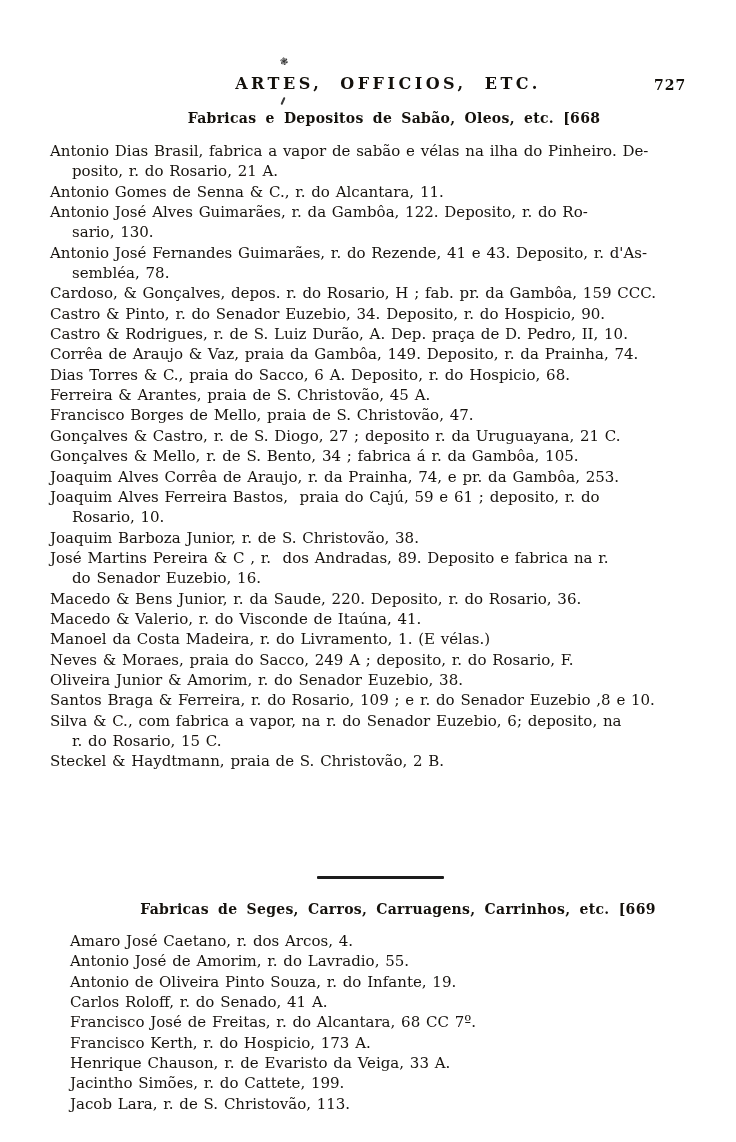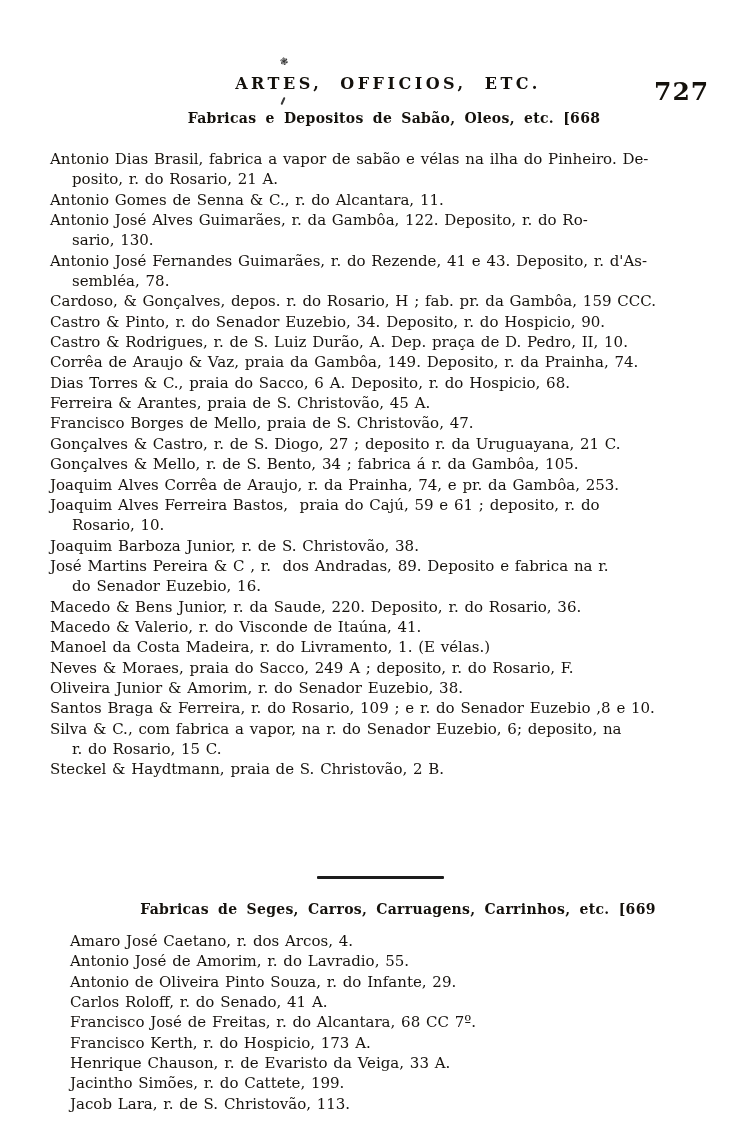--- a/index.html
+++ b/index.html
@@ -20,36 +20,36 @@
   }
 
   .running-title {
     position:absolute; top:74px; left:0; width:736px; text-align:center;
     transform:translateX(20px);
     font-weight:bold; font-size:16px; letter-spacing:3.5px; word-spacing:9px;
     color:#14110c;
   }
   .page-number {
     position:absolute; top:77px; left:654px;
-    font-weight:bold; font-size:25px; letter-spacing:1px; color:#14110c;
+    font-weight:bold; font-size:14px; letter-spacing:1px; color:#14110c;
   }
 
   .section-heading {
     position:absolute; left:0; width:736px; text-align:center;
     font-weight:bold; font-size:14px; letter-spacing:0.3px; word-spacing:4px;
     color:#14110c;
   }
   #heading-1 { top:110px; transform:translateX(26px); }
   #heading-2 { top:901px; transform:translateX(30px); }
 
   .entries {
     position:absolute; left:50px; width:662px;
     font-size:15px; line-height:20.35px; color:#17130e;
   }
-  #entries-1 { top:149px; }
+  #entries-1 { top:141px; }
   #entries-2 { top:931px;margin-left:20px; }
 
   .entry {
     margin:0; padding-left:22px; text-indent:-22px;
     white-space:pre; word-spacing:1px;
   }
 
   .divider {
     position:absolute; top:876px; left:317px; width:127px; height:3px;
     background:#1c1c1c; border-radius:1px;
@@ -102,21 +102,21 @@
     <p class="entry">Steckel &amp; Haydtmann, praia de S. Christovão, 2 B.</p>
   </div>
 
   <div class="divider"></div>
 
   <div class="section-heading" id="heading-2">Fabricas de Seges, Carros, Carruagens, Carrinhos, etc. [669</div>
 
   <div class="entries" id="entries-2">
     <p class="entry">Amaro José Caetano, r. dos Arcos, 4.</p>
     <p class="entry">Antonio José de Amorim, r. do Lavradio, 55.</p>
-    <p class="entry">Antonio de Oliveira Pinto Souza, r. do Infante, 29.</p>
+    <p class="entry">Antonio de Oliveira Pinto Souza, r. do Infante, 19.</p>
     <p class="entry">Carlos Roloff, r. do Senado, 41 A.</p>
     <p class="entry">Francisco José de Freitas, r. do Alcantara, 68 CC 7º.</p>
     <p class="entry">Francisco Kerth, r. do Hospicio, 173 A.</p>
     <p class="entry">Henrique Chauson, r. de Evaristo da Veiga, 33 A.</p>
     <p class="entry">Jacintho Simões, r. do Cattete, 199.</p>
     <p class="entry">Jacob Lara, r. de S. Christovão, 113.</p>
   </div>
 
 </div>
 

